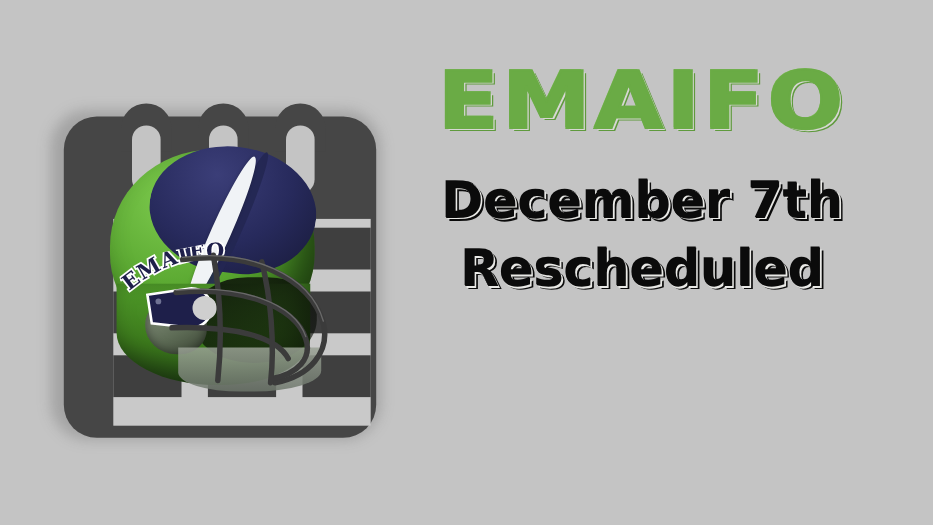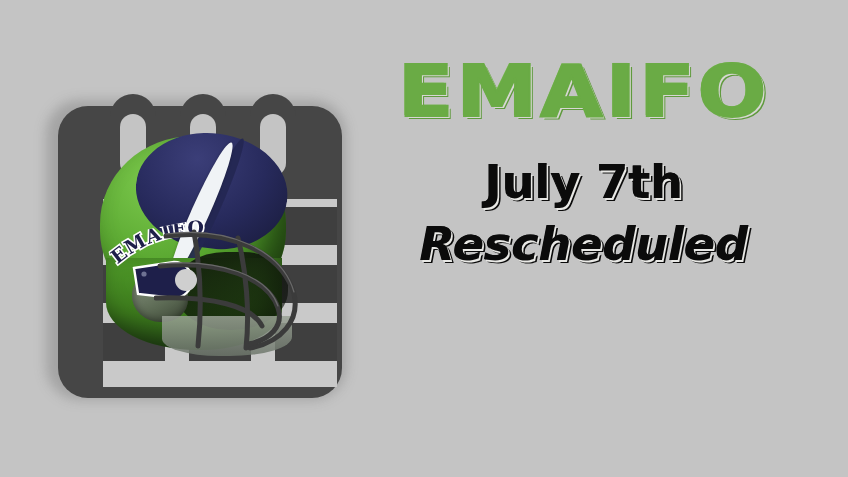--- a/index.html
+++ b/index.html
@@ -129,21 +129,21 @@
     font-size:46px;
     line-height:60px;
     letter-spacing:0px;
     text-shadow:
       1.5px 1.5px 0 #e9e9e6,
       3px 3px 0 #0b0b0b,
       -0.5px -0.5px 0 #0b0b0b;
   }
   .l1{margin-top:22px;}
   .l2{margin-top:2px;}
-  .l3{margin-top:2px;font-style:italic;}
+  .l3{margin-top:2px;}
 </style>
 </head>
 <body>
 
 <div id="stage">
 
   <div id="graphic">
 
     <div class="cal-shadow"></div>
 
@@ -214,17 +214,17 @@
             <path d="M12,8 C74,0 128,24 140,66"></path>
             <path d="M6,38 C66,32 114,50 124,80"></path>
           </g>
         </svg>
       </div>
     </div>
   </div>
 
   <div id="textblock">
     <div class="title">EMAIFO</div>
-    <div class="line l1">July 7th</div>
+    <div class="line l1">December 7th</div>
     <div class="line l3">Rescheduled</div>
   </div>
 
 </div>
 
 </body></html>

